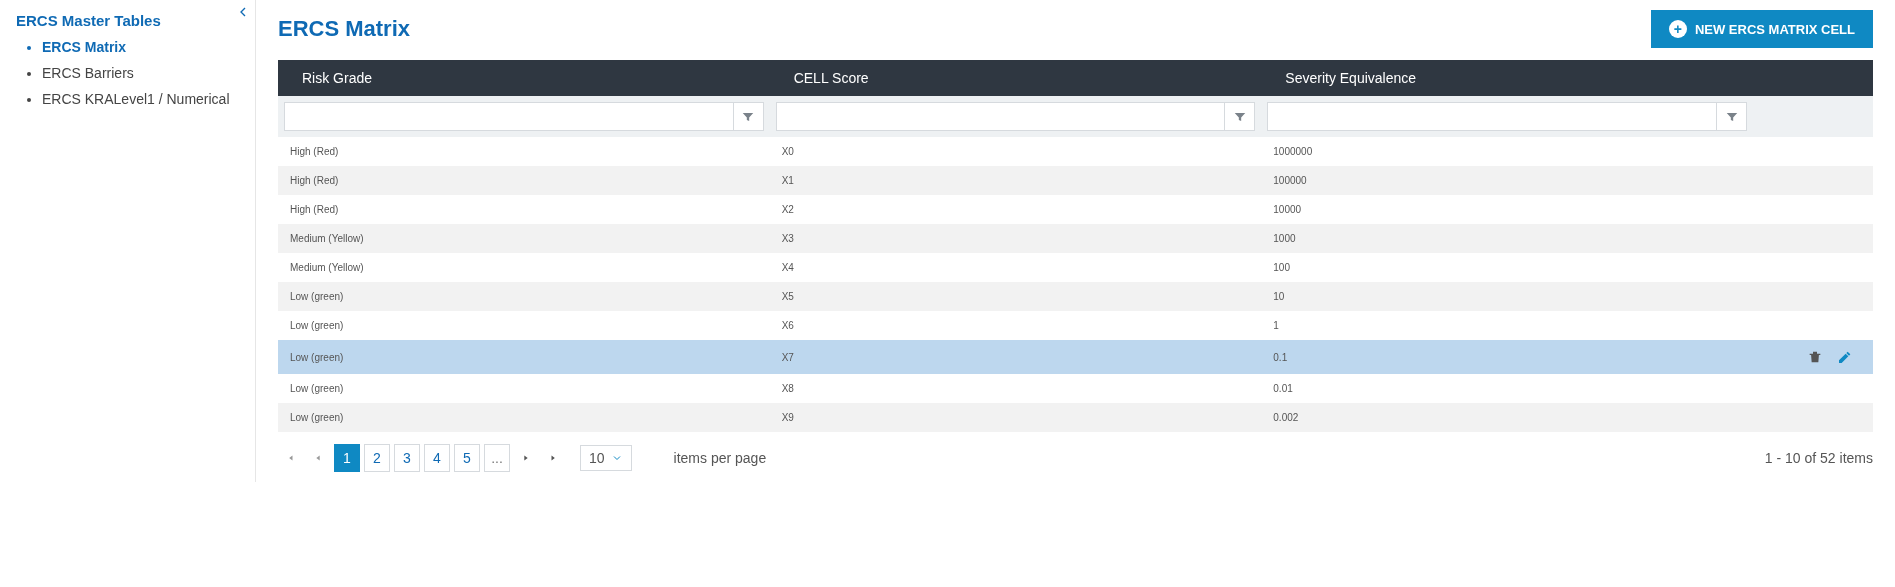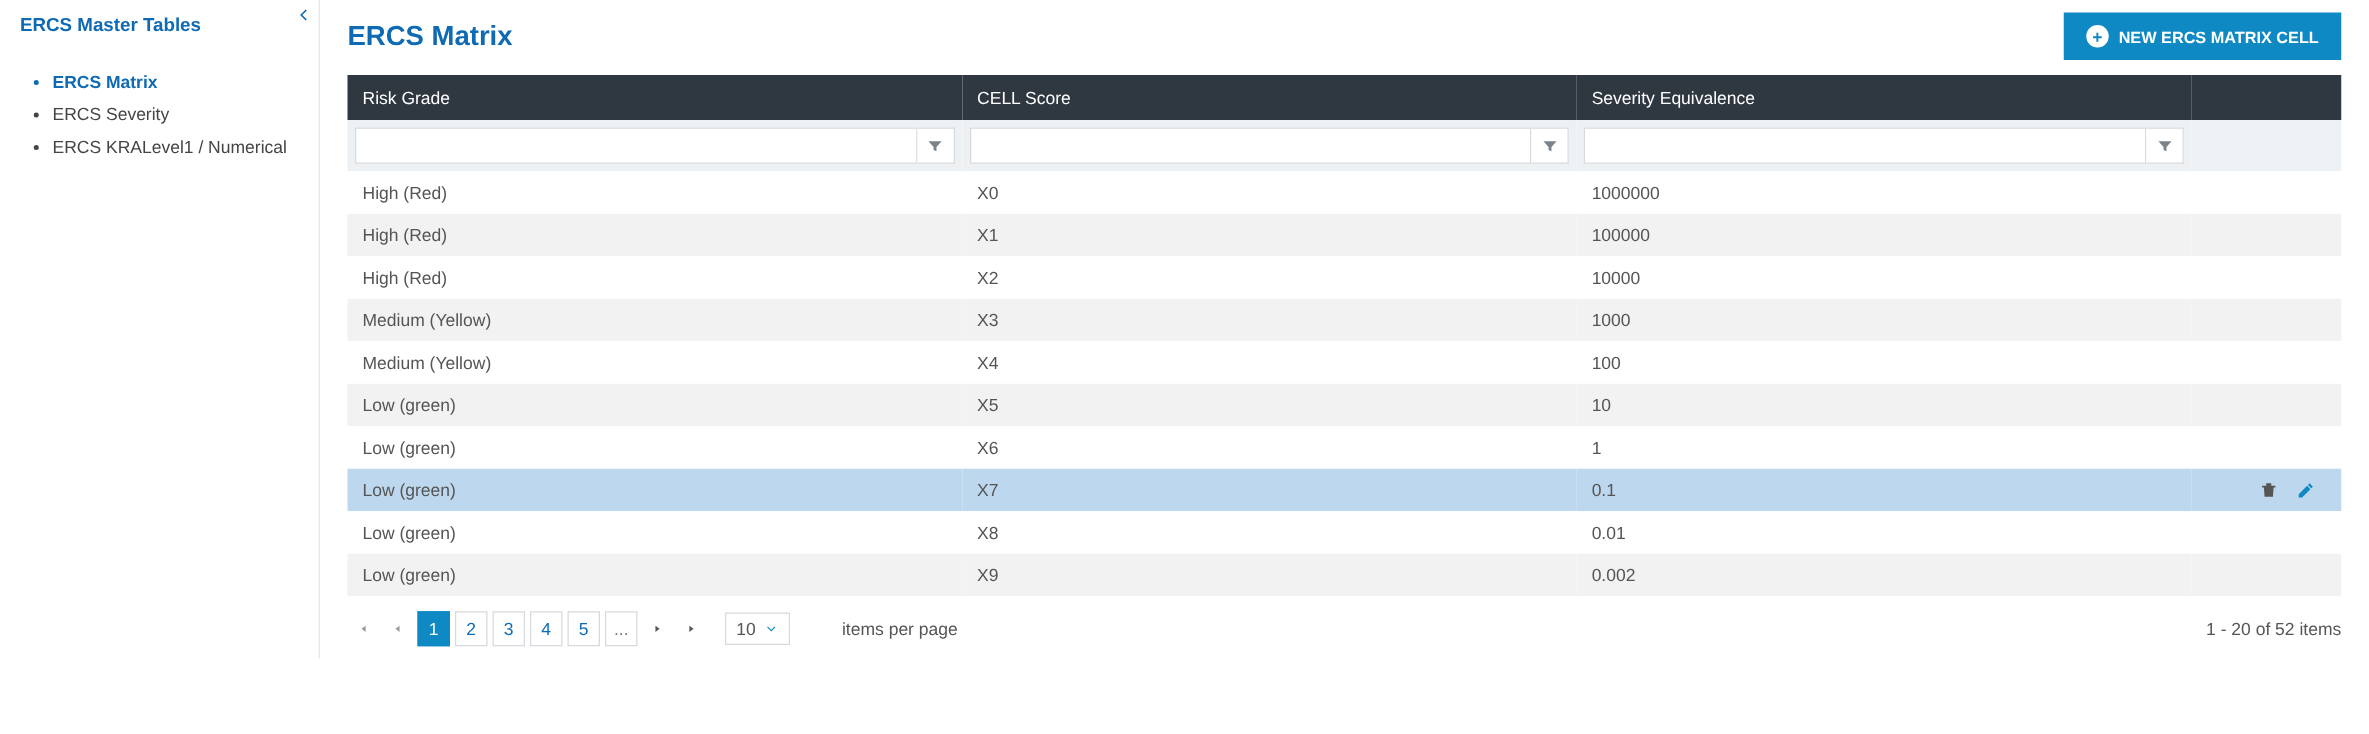--- a/index.html
+++ b/index.html
@@ -1,38 +1,38 @@
 <!DOCTYPE html>
 <html><head>
 <meta charset="utf-8">
 <style>
 * { box-sizing: border-box; margin: 0; padding: 0; }
 body { font-family: "Segoe UI", "Helvetica Neue", Arial, sans-serif; font-size: 14px; color: #444; background: #fff; }
 .layout { display: flex; }
 .sidebar { width: 256px; padding: 12px 16px 12px 16px; border-right: 1px solid #e6e6e6; position: relative; }
-.sidebar h3 { color: #0f6ab4; font-weight: 700; font-size: 15px; margin-bottom: 28px; }
+.sidebar h3 { color: #0f6ab4; font-weight: 700; font-size: 15px; margin-bottom: 10px; }
 .sidebar ul { list-style: disc; padding-left: 26px; }
 .sidebar li { margin-bottom: 10px; font-size: 14px; color: #444; cursor: pointer; }
 .sidebar li.active { color: #0f6ab4; font-weight: 700; }
 .collapse-arrow { position: absolute; top: 4px; right: 4px; color: #0f6ab4; cursor: pointer; }
 .collapse-arrow svg { width: 16px; height: 16px; }
 .main { flex: 1; padding: 10px 22px 10px 22px; }
 .header-row { display: flex; justify-content: space-between; align-items: center; margin-bottom: 12px; }
 .page-title { color: #0f6ab4; font-size: 22px; font-weight: 700; }
 .new-btn { background: #0f89c3; color: #fff; border: none; padding: 10px 18px; font-weight: 700; font-size: 13px; display: inline-flex; align-items: center; gap: 8px; cursor: pointer; }
 .new-btn .plus-circle { width: 18px; height: 18px; border-radius: 50%; background: #fff; color: #0f89c3; display: inline-flex; align-items: center; justify-content: center; font-weight: 900; font-size: 14px; line-height: 1; }
 table.grid { width: 100%; border-collapse: collapse; table-layout: fixed; }
-.grid thead tr.head th { background: #2f3741; color: #fff; text-align: left; font-weight: 400; padding: 10px 12px; font-size: 14px; }
+.grid thead tr.head th { background: #2f3741; color: #fff; text-align: left; font-weight: 400; padding: 10px 24px; font-size: 14px; }
 .grid thead tr.head th.actions-col { width: 120px; }
 .grid thead tr.filter td { background: #eef1f3; padding: 6px; }
 .filter-wrap { display: flex; align-items: stretch; }
 .filter-wrap input { flex: 1; border: 1px solid #d6dade; padding: 6px 8px; font-size: 13px; background: #fff; outline: none; }
 .filter-btn { width: 30px; border: 1px solid #d6dade; border-left: none; background: #fff; display: flex; align-items: center; justify-content: center; cursor: pointer; }
 .filter-btn svg { width: 14px; height: 14px; fill: #7a828a; }
-.grid tbody td { padding: 9px 12px; font-size: 14px; color: #555; }
+.grid tbody td { padding: 9px 12px; font-size: 10px; color: #555; }
 .grid tbody tr:nth-child(even) td { background: #f2f2f2; }
 .grid tbody tr:nth-child(odd) td { background: #fff; }
 .grid tbody tr.selected td { background: #bdd7ee !important; }
 .row-actions { display: flex; gap: 14px; justify-content: flex-end; padding-right: 8px; }
 .row-actions svg { width: 16px; height: 16px; cursor: pointer; }
 .trash-icon { fill: #555; }
 .edit-icon { fill: #0f89c3; }
 .footer { display: flex; align-items: center; justify-content: space-between; margin-top: 12px; font-size: 14px; color: #555; }
 .pager-left { display: flex; align-items: center; gap: 14px; }
 .pager { display: flex; align-items: center; gap: 4px; }
@@ -52,21 +52,21 @@
 <div class="layout">
   <aside class="sidebar">
     <span class="collapse-arrow">
       <svg viewBox="0 0 24 24">
           <path d="M15 6l-6 6 6 6" fill="none" stroke="#0f6ab4" stroke-width="2"></path>
         </svg>
     </span>
     <h3>ERCS Master Tables</h3>
     <ul id="sidebar-list">
         <li class="active">ERCS Matrix</li>
-        <li>ERCS Severity</li>
+        <li>ERCS Barriers</li>
         <li>ERCS KRALevel1 / Numerical</li>
       </ul>
   </aside>
 
   <main class="main">
     <div class="header-row">
       <div class="page-title">ERCS Matrix</div>
       <button class="new-btn">
         <span class="plus-circle">+</span>
         <span>NEW ERCS MATRIX CELL</span>
@@ -221,16 +221,16 @@
           </span>
         </div>
         <div class="page-size">
           <span>10</span>
           <svg viewBox="0 0 24 24">
               <path d="M6 9l6 6 6-6"></path>
             </svg>
         </div>
         <span class="items-label">items per page</span>
       </div>
-      <div>1 - 20 of 52 items</div>
+      <div>1 - 10 of 52 items</div>
     </div>
   </main>
 </div>
 
 </body></html>

